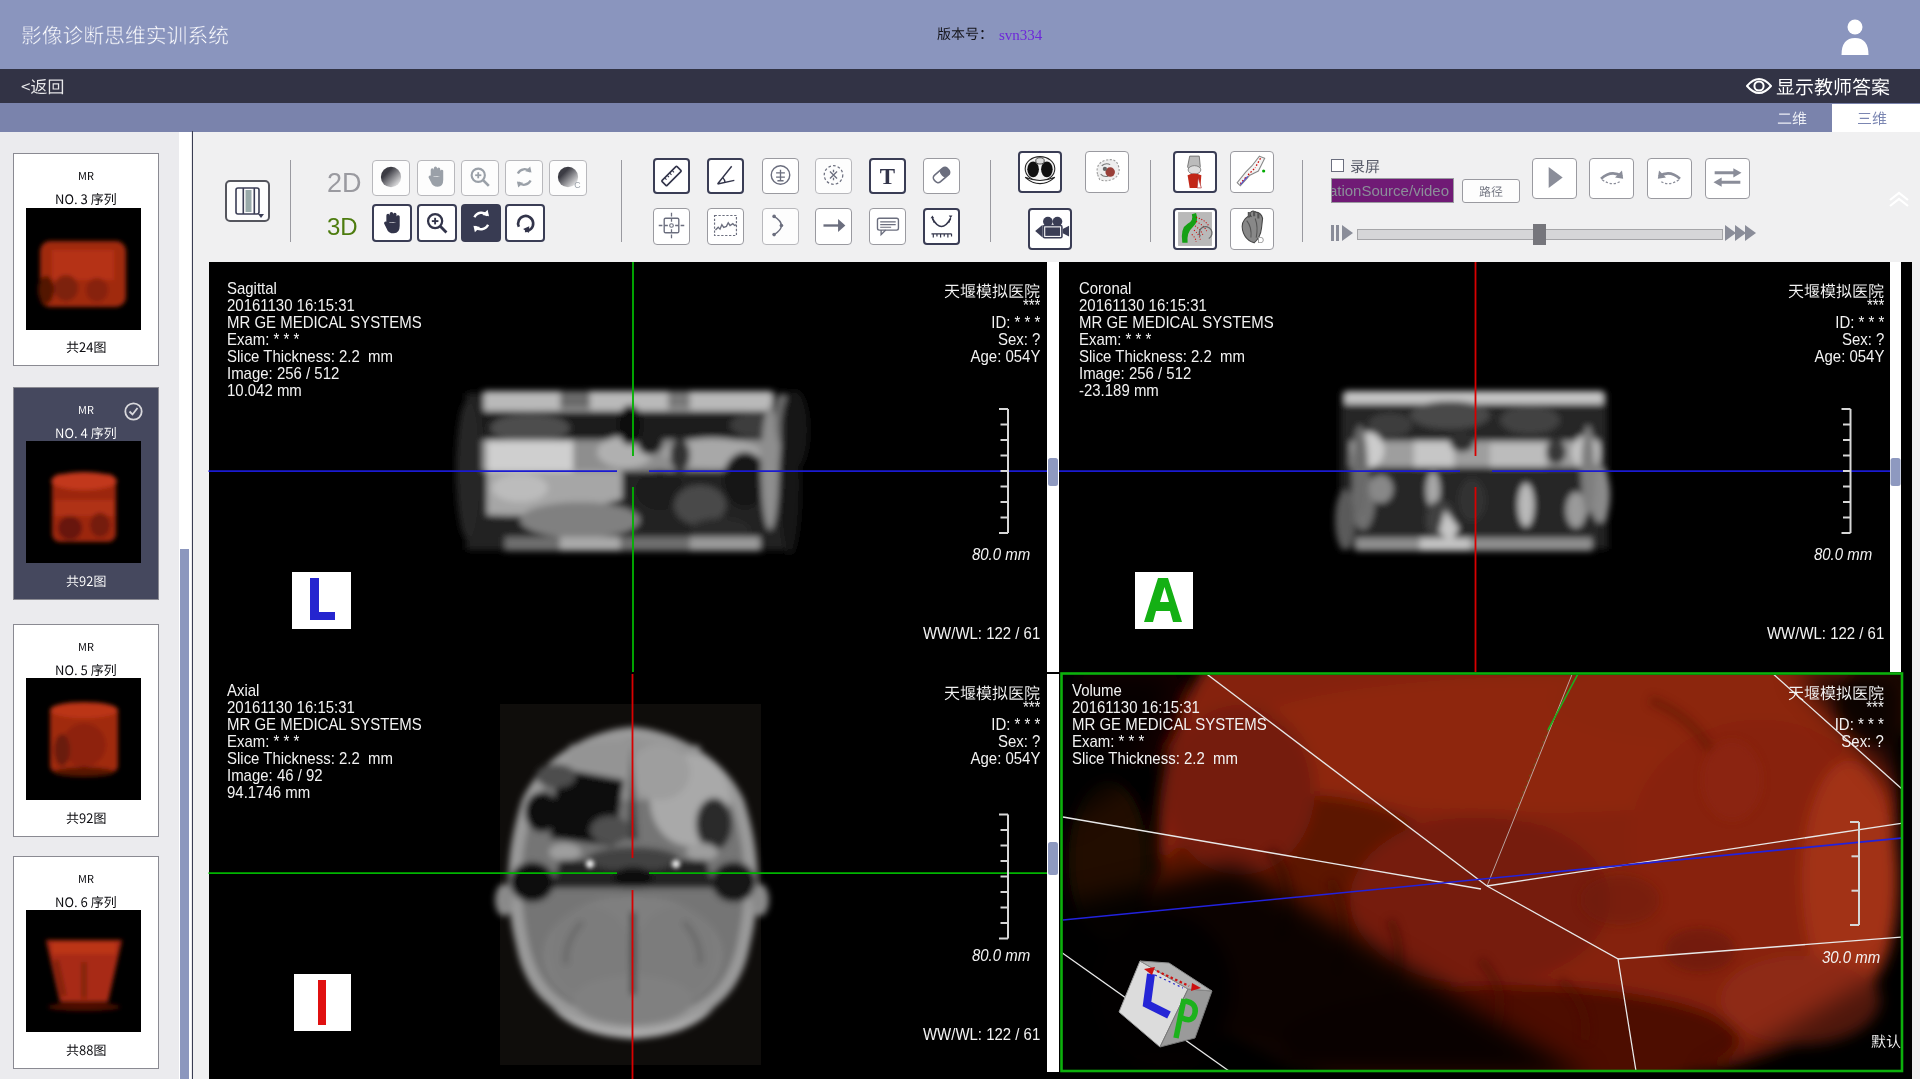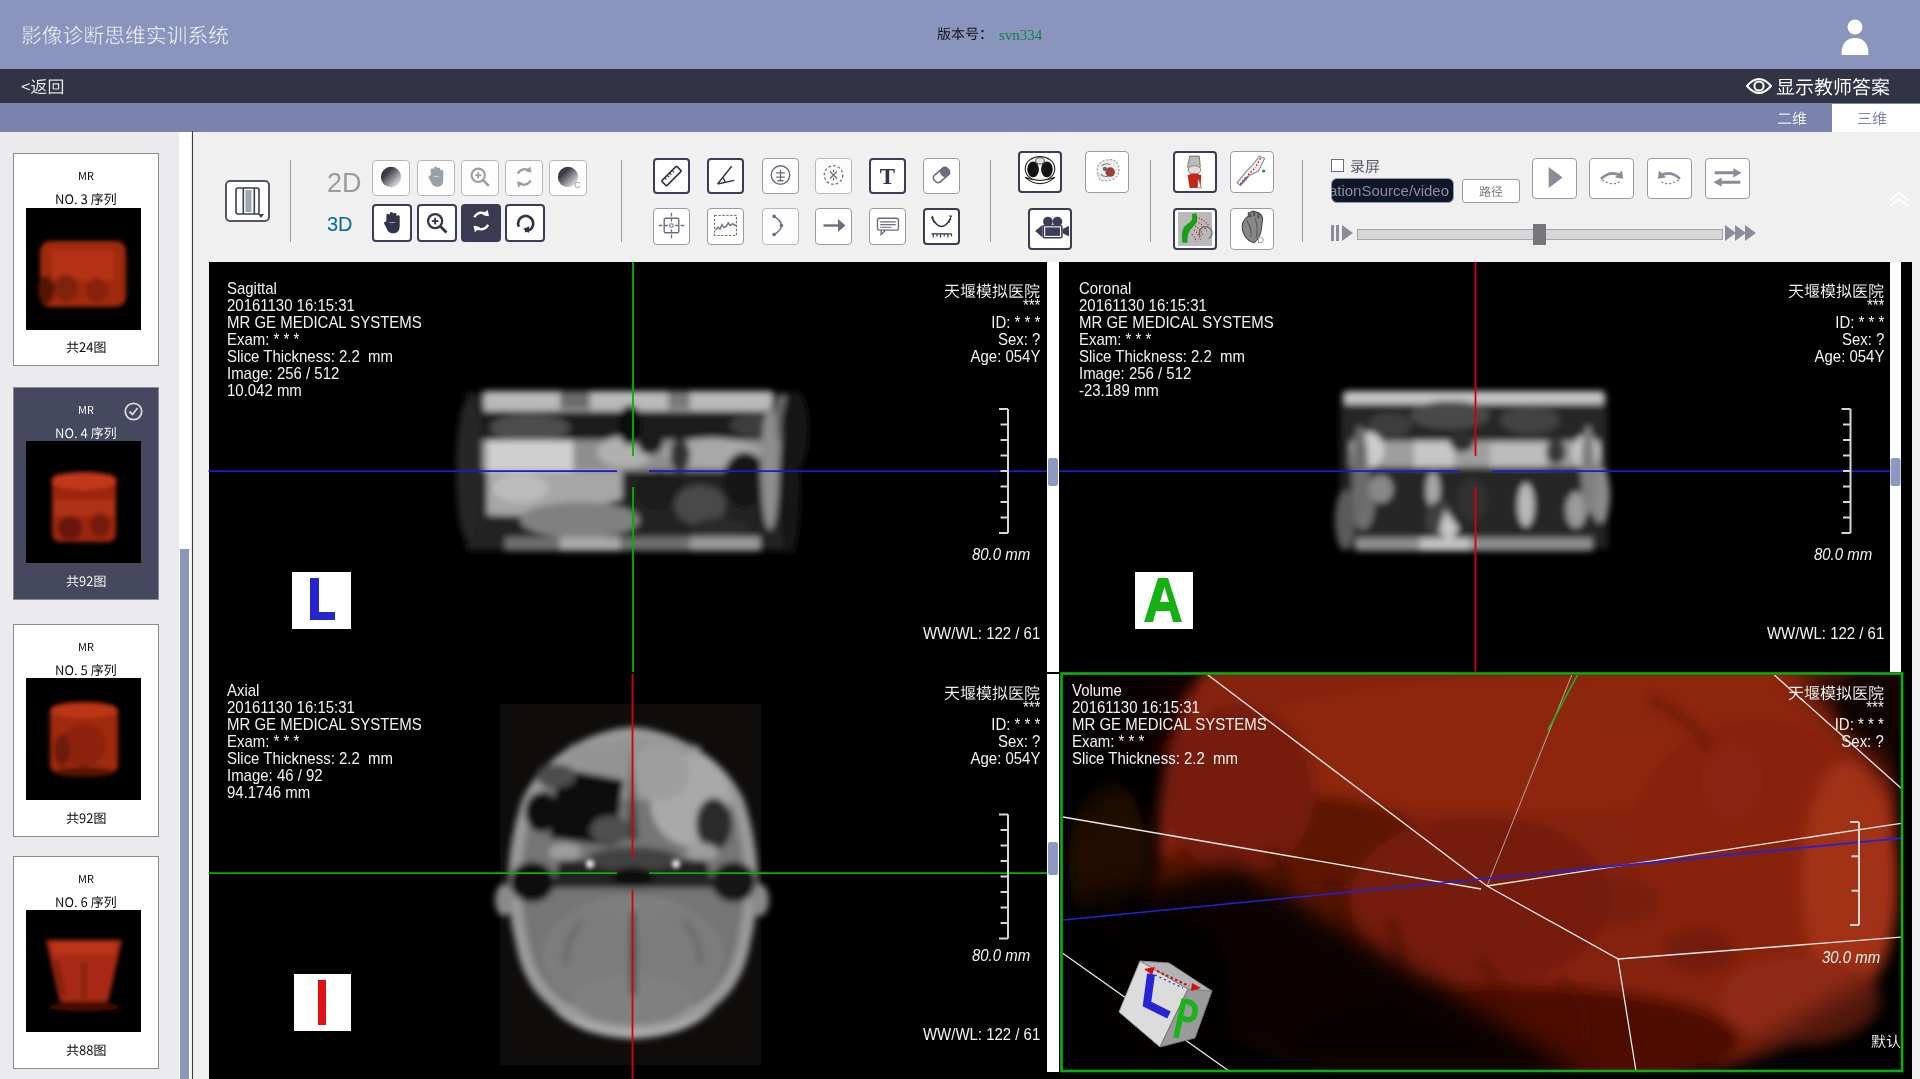--- a/index.html
+++ b/index.html
@@ -14,21 +14,21 @@
 </style></head><body>
 <div class="abs" style="left:0;top:0;width:1920px;height:69px;background:#8a95be"></div>
 <div class="abs" style="left:0;top:69px;width:1920px;height:34px;background:#323345"></div>
 <div class="abs" style="left:0;top:103px;width:1920px;height:29px;background:#7a83ac"></div>
 <svg class="cj" style="left:20.5px;top:42.5px" width="1" height="1">
     <path d="M17.5 -17.1C16.3 -15.4 14.1 -13.6 12.3 -12.6C12.7 -12.3 13.2 -11.9 13.4 -11.5C15.4 -12.7 17.5 -14.6 18.9 -16.5ZM18.2 -11.4C16.8 -9.6 14.4 -7.8 12.3 -6.7C12.7 -6.4 13.2 -6.0 13.4 -5.6C15.6 -6.9 18.1 -8.8 19.6 -10.8ZM18.6 -5.4C17.2 -3.1 14.5 -0.9 11.7 0.4C12.1 0.6 12.5 1.2 12.8 1.5C15.7 0.1 18.4 -2.2 20.0 -4.9ZM3.9 -6.3H9.9V-4.6H3.9ZM8.7 -2.5C9.4 -1.5 10.2 -0.2 10.6 0.6L11.7 0.0C11.4 -0.8 10.5 -2.1 9.8 -3.0ZM3.7 -13.4H10.1V-12.1H3.7ZM3.7 -15.7H10.1V-14.4H3.7ZM2.2 -16.7V-11.1H11.6V-16.7ZM3.2 -3.0C2.7 -1.9 2.0 -0.8 1.2 0.0C1.5 0.2 2.0 0.6 2.3 0.9C3.1 0.0 4.0 -1.4 4.5 -2.6ZM5.6 -10.7C5.8 -10.4 5.9 -10.1 6.1 -9.7H1.2V-8.5H12.3V-9.7H7.8C7.6 -10.2 7.3 -10.6 7.1 -11.0ZM2.4 -7.4V-3.4H6.1V0.0C6.1 0.2 6.0 0.2 5.8 0.2C5.6 0.3 4.8 0.3 4.0 0.2C4.2 0.6 4.4 1.1 4.5 1.6C5.6 1.6 6.4 1.5 6.9 1.3C7.5 1.1 7.6 0.7 7.6 0.0V-3.4H11.4V-7.4Z M30.9 -14.8H34.7C34.3 -14.2 33.9 -13.5 33.4 -13.1H29.5C30.0 -13.6 30.5 -14.2 30.9 -14.8ZM30.9 -17.5C30.1 -15.7 28.4 -13.5 26.1 -11.9C26.5 -11.7 26.9 -11.2 27.1 -10.9C27.5 -11.2 27.9 -11.5 28.2 -11.8V-8.6H31.5C30.5 -7.7 29.0 -6.8 26.8 -6.2C27.1 -5.9 27.5 -5.4 27.7 -5.2C29.5 -5.8 30.9 -6.5 31.9 -7.3C32.2 -7.0 32.5 -6.7 32.8 -6.3C31.4 -5.0 28.8 -3.7 26.8 -3.1C27.1 -2.9 27.4 -2.4 27.6 -2.1C29.5 -2.8 31.8 -4.1 33.4 -5.4C33.6 -5.0 33.7 -4.6 33.9 -4.2C32.2 -2.6 29.2 -1.0 26.6 -0.2C26.9 0.1 27.3 0.6 27.5 0.9C29.7 0.1 32.3 -1.3 34.2 -2.9C34.3 -1.6 34.1 -0.5 33.7 -0.1C33.4 0.3 33.1 0.3 32.6 0.3C32.3 0.3 31.8 0.3 31.3 0.2C31.5 0.6 31.6 1.2 31.6 1.6C32.1 1.6 32.6 1.6 32.9 1.6C33.7 1.6 34.2 1.5 34.7 0.9C35.6 0.1 35.9 -2.2 35.2 -4.3L36.3 -4.8C37.0 -2.6 38.3 -0.6 40.0 0.5C40.2 0.1 40.6 -0.4 41.0 -0.7C39.4 -1.6 38.1 -3.4 37.4 -5.4C38.2 -5.8 39.0 -6.3 39.7 -6.7L38.6 -7.7C37.7 -7.0 36.2 -6.1 34.8 -5.4C34.4 -6.4 33.7 -7.3 32.8 -8.0L33.3 -8.6H39.5V-13.1H35.0C35.7 -13.8 36.3 -14.6 36.7 -15.4L35.8 -16.1L35.5 -16.0H31.7L32.4 -17.2ZM29.6 -11.9H33.3C33.2 -11.3 33.0 -10.5 32.5 -9.8H29.6ZM34.6 -11.9H38.0V-9.8H34.0C34.4 -10.5 34.6 -11.3 34.6 -11.9ZM26.2 -17.4C25.1 -14.2 23.3 -11.1 21.4 -9.1C21.7 -8.7 22.2 -7.9 22.3 -7.6C22.9 -8.2 23.5 -9.0 24.1 -9.8V1.6H25.6V-12.2C26.4 -13.7 27.1 -15.4 27.7 -17.0Z M44.3 -16.1C45.4 -15.2 46.8 -13.9 47.4 -13.1L48.5 -14.2C47.8 -15.0 46.4 -16.2 45.3 -17.1ZM55.4 -11.6C54.2 -10.2 52.1 -8.8 50.3 -8.0C50.7 -7.7 51.1 -7.3 51.3 -6.9C53.2 -7.9 55.3 -9.4 56.6 -11.1ZM57.3 -8.8C55.9 -6.7 53.2 -4.9 50.6 -3.8C51.0 -3.5 51.4 -3.1 51.6 -2.7C54.4 -3.9 57.0 -5.9 58.6 -8.2ZM59.5 -5.7C57.8 -2.7 54.2 -0.7 49.8 0.3C50.1 0.7 50.5 1.3 50.7 1.7C55.3 0.5 59.0 -1.8 60.9 -5.2ZM42.6 -10.9V-9.4H45.7V-2.2C45.7 -1.1 44.9 -0.3 44.6 0.0C44.8 0.2 45.3 0.8 45.5 1.1C45.8 0.7 46.4 0.2 50.1 -2.4C49.9 -2.7 49.7 -3.3 49.6 -3.7L47.2 -2.1V-10.9ZM54.9 -17.5C53.7 -14.9 51.4 -12.4 48.5 -10.9C48.8 -10.6 49.3 -10.0 49.5 -9.7C51.8 -11.1 53.8 -12.9 55.2 -15.0C56.7 -13.0 58.9 -11.0 60.9 -9.9C61.1 -10.3 61.6 -10.9 62.0 -11.2C59.8 -12.2 57.4 -14.3 56.0 -16.3L56.3 -17.1Z M72.1 -16.1C71.8 -15.0 71.2 -13.4 70.8 -12.4L71.7 -12.0C72.2 -13.0 72.8 -14.5 73.3 -15.7ZM66.4 -15.7C66.8 -14.6 67.2 -13.1 67.2 -12.1L68.3 -12.4C68.2 -13.4 67.8 -14.9 67.4 -16.0ZM69.1 -17.4V-11.2H66.1V-9.9H68.9C68.1 -8.0 66.9 -6.0 65.7 -5.0C65.9 -4.6 66.2 -4.1 66.4 -3.7C67.4 -4.6 68.3 -6.1 69.1 -7.7V-2.5H70.4V-8.0C71.1 -7.1 72.0 -5.8 72.4 -5.2L73.3 -6.3C72.9 -6.8 71.0 -9.0 70.4 -9.6V-9.9H73.4V-11.2H70.4V-17.4ZM64.1 -16.7V-0.5H72.9V-1.9H65.5V-16.7ZM74.2 -15.4V-8.8C74.2 -5.5 74.0 -2.2 72.6 0.8C73.0 1.1 73.5 1.5 73.8 1.8C75.4 -1.5 75.7 -5.0 75.7 -8.8V-9.0H78.7V1.7H80.2V-9.0H82.4V-10.5H75.7V-14.4C78.0 -14.9 80.6 -15.5 82.3 -16.3L81.0 -17.5C79.5 -16.7 76.6 -15.9 74.2 -15.4Z M89.2 -5.0V-0.9C89.2 0.8 89.8 1.2 92.0 1.2C92.5 1.2 95.7 1.2 96.2 1.2C98.2 1.2 98.7 0.5 98.9 -2.3C98.4 -2.4 97.8 -2.6 97.4 -2.9C97.3 -0.5 97.1 -0.2 96.1 -0.2C95.4 -0.2 92.7 -0.2 92.1 -0.2C91.0 -0.2 90.8 -0.3 90.8 -0.9V-5.0ZM91.1 -5.8C92.7 -5.0 94.6 -3.7 95.5 -2.7L96.6 -3.8C95.6 -4.7 93.7 -6.0 92.1 -6.8ZM98.6 -4.8C99.8 -3.2 101.0 -1.0 101.5 0.4L103.0 -0.2C102.5 -1.7 101.2 -3.8 100.0 -5.4ZM86.5 -5.1C86.0 -3.5 85.2 -1.4 84.2 -0.1L85.6 0.6C86.6 -0.8 87.4 -2.9 87.9 -4.6ZM86.2 -16.6V-7.2H100.8V-16.6ZM87.7 -11.2H92.8V-8.5H87.7ZM94.3 -11.2H99.3V-8.5H94.3ZM87.7 -15.2H92.8V-12.5H87.7ZM94.3 -15.2H99.3V-12.5H94.3Z M104.9 -1.1 105.2 0.4C107.1 -0.1 109.7 -0.7 112.1 -1.4L112.0 -2.7C109.4 -2.1 106.7 -1.5 104.9 -1.1ZM117.7 -16.8C118.3 -15.9 118.9 -14.7 119.1 -13.8L120.5 -14.5C120.3 -15.3 119.7 -16.5 119.0 -17.4ZM105.3 -8.8C105.6 -8.9 106.1 -9.1 108.6 -9.4C107.7 -8.0 106.9 -7.0 106.5 -6.6C105.9 -5.8 105.4 -5.2 105.0 -5.2C105.1 -4.8 105.4 -4.1 105.4 -3.8C105.9 -4.0 106.6 -4.2 111.6 -5.2C111.6 -5.6 111.6 -6.2 111.6 -6.5L107.5 -5.8C109.2 -7.7 110.7 -10.0 112.1 -12.4L110.8 -13.1C110.4 -12.3 110.0 -11.5 109.5 -10.7L106.8 -10.4C108.0 -12.3 109.2 -14.6 110.1 -16.8L108.7 -17.4C107.9 -14.9 106.4 -12.2 105.9 -11.5C105.5 -10.8 105.1 -10.3 104.8 -10.2C105.0 -9.8 105.2 -9.1 105.3 -8.8ZM118.5 -8.2V-5.6H115.1V-8.2ZM115.4 -17.4C114.6 -15.0 113.2 -11.9 111.5 -10.0C111.8 -9.7 112.1 -9.0 112.3 -8.7C112.8 -9.2 113.2 -9.8 113.7 -10.4V1.7H115.1V0.2H123.9V-1.3H120.0V-4.1H123.1V-5.6H120.0V-8.2H123.1V-9.7H120.0V-12.3H123.6V-13.7H115.5C116.0 -14.8 116.5 -15.9 116.9 -16.9ZM118.5 -9.7H115.1V-12.3H118.5ZM118.5 -4.1V-1.3H115.1V-4.1Z M136.0 -2.2C138.8 -1.2 141.5 0.2 143.2 1.5L144.2 0.3C142.4 -0.9 139.5 -2.4 136.7 -3.4ZM129.8 -11.6C130.9 -10.9 132.2 -9.9 132.8 -9.2L133.8 -10.3C133.2 -11.0 131.9 -12.0 130.7 -12.6ZM127.7 -8.3C128.9 -7.7 130.3 -6.7 131.0 -5.9L131.9 -7.1C131.2 -7.8 129.8 -8.8 128.6 -9.4ZM126.7 -15.1V-10.9H128.2V-13.6H142.1V-10.9H143.8V-15.1H136.6C136.3 -15.8 135.8 -16.8 135.3 -17.6L133.7 -17.1C134.1 -16.5 134.5 -15.8 134.8 -15.1ZM126.3 -5.3V-4.0H133.8C132.6 -2.0 130.5 -0.6 126.5 0.2C126.8 0.6 127.2 1.2 127.4 1.6C132.1 0.5 134.4 -1.3 135.6 -4.0H144.2V-5.3H136.1C136.7 -7.3 136.8 -9.8 136.9 -12.6H135.3C135.2 -9.7 135.1 -7.3 134.4 -5.3Z M158.9 -15.8V-1.0H160.4V-15.8ZM163.3 -17.0V1.4H164.8V-17.0ZM154.5 -16.9V-9.7C154.5 -5.9 154.3 -2.3 152.3 0.7C152.8 0.9 153.5 1.4 153.8 1.6C155.9 -1.6 156.1 -5.6 156.1 -9.6V-16.9ZM147.6 -16.0C148.9 -15.0 150.4 -13.5 151.2 -12.6L152.2 -13.7C151.5 -14.6 149.8 -16.0 148.6 -17.0ZM149.2 1.2V1.2C149.5 0.8 150.1 0.3 153.5 -2.5C153.3 -2.8 153.0 -3.4 152.8 -3.8L150.9 -2.2V-10.9H146.4V-9.4H149.4V-1.9C149.4 -0.9 148.8 -0.2 148.4 0.1C148.7 0.4 149.1 0.9 149.2 1.2Z M172.3 -4.7C171.2 -3.2 169.5 -1.6 167.9 -0.6C168.3 -0.4 168.9 0.1 169.2 0.4C170.8 -0.7 172.7 -2.4 173.9 -4.1ZM179.6 -4.0C181.4 -2.6 183.5 -0.7 184.5 0.5L185.9 -0.5C184.7 -1.7 182.6 -3.5 180.9 -4.8ZM180.2 -9.2C180.8 -8.7 181.3 -8.2 181.9 -7.6L172.7 -6.9C175.9 -8.5 179.0 -10.4 182.1 -12.7L180.9 -13.7C179.9 -12.9 178.7 -12.1 177.6 -11.3L172.5 -11.0C174.0 -12.1 175.6 -13.4 176.9 -14.9C179.6 -15.2 182.2 -15.5 184.2 -16.0L183.1 -17.3C179.7 -16.5 173.7 -15.9 168.6 -15.7C168.8 -15.3 169.0 -14.7 169.0 -14.3C170.9 -14.4 172.8 -14.5 174.7 -14.7C173.4 -13.3 171.8 -12.0 171.3 -11.7C170.7 -11.2 170.2 -10.9 169.8 -10.8C169.9 -10.4 170.2 -9.8 170.2 -9.4C170.6 -9.6 171.3 -9.7 175.5 -9.9C173.7 -8.8 172.2 -8.0 171.5 -7.7C170.2 -7.0 169.3 -6.6 168.6 -6.6C168.8 -6.1 169.0 -5.4 169.1 -5.1C169.7 -5.3 170.5 -5.4 176.2 -5.9V-0.4C176.2 -0.2 176.1 -0.1 175.8 -0.1C175.4 -0.1 174.3 -0.1 173.1 -0.1C173.3 0.3 173.6 1.0 173.7 1.4C175.2 1.4 176.2 1.4 176.9 1.2C177.6 0.9 177.8 0.5 177.8 -0.4V-6.0L183.0 -6.4C183.6 -5.7 184.1 -5.0 184.4 -4.5L185.7 -5.2C184.8 -6.5 183.0 -8.4 181.4 -9.9Z M201.7 -7.3V-0.7C201.7 0.8 202.1 1.2 203.5 1.2C203.8 1.2 205.1 1.2 205.4 1.2C206.6 1.2 207.0 0.5 207.1 -2.4C206.7 -2.5 206.1 -2.7 205.8 -3.0C205.7 -0.5 205.6 -0.1 205.2 -0.1C204.9 -0.1 204.0 -0.1 203.8 -0.1C203.3 -0.1 203.3 -0.2 203.3 -0.7V-7.3ZM197.8 -7.3C197.7 -3.2 197.2 -0.9 193.8 0.3C194.1 0.6 194.6 1.2 194.8 1.6C198.5 0.1 199.2 -2.6 199.3 -7.3ZM188.1 -1.1 188.4 0.4C190.3 -0.2 192.8 -0.9 195.1 -1.7L194.8 -3.1C192.3 -2.3 189.8 -1.5 188.1 -1.1ZM199.6 -17.1C200.0 -16.3 200.5 -15.2 200.7 -14.5H195.7V-13.0H199.4C198.5 -11.8 197.0 -9.8 196.6 -9.4C196.2 -9.0 195.6 -8.9 195.2 -8.8C195.4 -8.4 195.7 -7.6 195.8 -7.2C196.4 -7.5 197.2 -7.6 204.8 -8.3C205.1 -7.7 205.4 -7.2 205.6 -6.8L206.9 -7.5C206.3 -8.7 205.0 -10.7 203.8 -12.1L202.6 -11.5C203.1 -10.9 203.5 -10.2 204.0 -9.5L198.3 -9.0C199.2 -10.2 200.4 -11.8 201.3 -13.0H206.9V-14.5H200.9L202.3 -14.9C202.0 -15.5 201.5 -16.7 201.0 -17.5ZM188.4 -8.8C188.8 -8.9 189.2 -9.0 191.7 -9.4C190.8 -8.1 190.0 -7.1 189.7 -6.7C189.0 -5.9 188.5 -5.4 188.1 -5.3C188.2 -4.9 188.5 -4.1 188.6 -3.8C189.0 -4.1 189.7 -4.3 194.9 -5.4C194.8 -5.7 194.8 -6.3 194.9 -6.8L190.9 -6.0C192.5 -7.8 194.1 -10.1 195.4 -12.3L194.0 -13.1C193.6 -12.4 193.1 -11.6 192.7 -10.9L190.1 -10.6C191.4 -12.4 192.7 -14.6 193.6 -16.8L192.1 -17.6C191.2 -15.0 189.6 -12.4 189.1 -11.7C188.7 -11.0 188.3 -10.5 187.9 -10.4C188.1 -10.0 188.3 -9.1 188.4 -8.8Z" fill="#ffffff" stroke="#8a95be" stroke-width="0.55"></path>
   </svg>
 <svg class="cj" style="left:937.0px;top:39.0px" width="1" height="1">
     <path d="M1.5 -11.5V-5.9C1.5 -3.8 1.3 -1.3 0.4 0.5C0.7 0.7 1.0 1.0 1.2 1.2C2.0 -0.3 2.3 -2.1 2.4 -4.0H4.3V1.1H5.3V-4.9H2.4L2.4 -5.9V-6.9H6.1V-7.9H4.9V-11.8H3.9V-7.9H2.4V-11.5ZM11.9 -6.7C11.6 -5.1 11.1 -3.8 10.4 -2.6C9.7 -3.8 9.2 -5.2 8.9 -6.7ZM6.8 -10.8V-6.0C6.8 -3.9 6.6 -1.3 5.6 0.6C5.8 0.7 6.2 1.0 6.4 1.2C7.6 -0.8 7.8 -3.6 7.8 -6.0V-6.7H8.1C8.4 -4.8 9.0 -3.2 9.8 -1.8C9.0 -0.9 8.2 -0.2 7.2 0.3C7.4 0.5 7.7 0.9 7.8 1.1C8.8 0.7 9.6 -0.0 10.4 -0.9C11.0 -0.0 11.8 0.6 12.8 1.1C12.9 0.9 13.2 0.5 13.5 0.3C12.5 -0.2 11.7 -0.8 11.0 -1.7C12.0 -3.2 12.7 -5.1 13.0 -7.5L12.4 -7.7L12.2 -7.7H7.8V-10.0C9.7 -10.1 11.8 -10.4 13.3 -10.8L12.6 -11.6C11.2 -11.3 8.8 -11.0 6.8 -10.8Z M20.4 -11.7V-8.8H14.9V-7.7H19.1C18.1 -5.4 16.4 -3.1 14.5 -2.0C14.8 -1.8 15.1 -1.4 15.3 -1.1C17.3 -2.5 19.1 -5.0 20.2 -7.7H20.4V-2.6H17.2V-1.5H20.4V1.1H21.5V-1.5H24.8V-2.6H21.5V-7.7H21.7C22.8 -5.0 24.6 -2.5 26.7 -1.1C26.9 -1.4 27.2 -1.8 27.5 -2.0C25.6 -3.2 23.8 -5.4 22.8 -7.7H27.1V-8.8H21.5V-11.7Z M31.6 -10.2H38.3V-8.3H31.6ZM30.6 -11.2V-7.4H39.4V-11.2ZM28.9 -6.2V-5.2H31.8C31.5 -4.3 31.1 -3.4 30.8 -2.7H38.2C37.9 -1.1 37.6 -0.3 37.3 0.0C37.1 0.1 36.9 0.1 36.6 0.1C36.2 0.1 35.2 0.1 34.2 0.0C34.4 0.3 34.6 0.7 34.6 1.0C35.5 1.1 36.5 1.1 36.9 1.1C37.5 1.1 37.8 1.0 38.2 0.7C38.7 0.3 39.0 -0.8 39.4 -3.1C39.4 -3.3 39.4 -3.6 39.4 -3.6H32.4L32.9 -5.2H41.1V-6.2Z M45.5 -6.8C46.1 -6.8 46.6 -7.2 46.6 -7.8C46.6 -8.5 46.1 -8.9 45.5 -8.9C44.9 -8.9 44.4 -8.5 44.4 -7.8C44.4 -7.2 44.9 -6.8 45.5 -6.8ZM45.5 0.1C46.1 0.1 46.6 -0.4 46.6 -1.0C46.6 -1.6 46.1 -2.0 45.5 -2.0C44.9 -2.0 44.4 -1.6 44.4 -1.0C44.4 -0.4 44.9 0.1 45.5 0.1Z" fill="#16161c"></path>
   </svg>
-<div class="abs" style="left:999px;top:27px;font-family:'Liberation Serif',serif;font-size:15px;color:#15803d">svn334</div>
+<div class="abs" style="left:999px;top:27px;font-family:'Liberation Serif',serif;font-size:15px;color:#6d28d9">svn334</div>
 <svg class="abs" style="left:1840px;top:17px" width="30" height="40" viewBox="0 0 30 40">
 <circle cx="15" cy="10" r="7.5" fill="#fff"></circle>
     <path d="M1.5 38 Q1.5 21 15 21 Q28.5 21 28.5 38 Z" fill="#fff"></path>
   </svg>
 <svg class="cj" style="left:21.0px;top:93.0px" width="1" height="1">
     <path d="M8.8 -2.5V-3.8L4.8 -5.3L2.2 -6.3V-6.3L4.8 -7.3L8.8 -8.8V-10.1L0.6 -6.9V-5.7Z M10.7 -13.0C11.5 -12.2 12.5 -11.0 13.0 -10.3L14.1 -11.0C13.6 -11.7 12.5 -12.9 11.7 -13.7ZM13.7 -7.9H10.2V-6.7H12.4V-1.9C11.7 -1.6 10.8 -1.0 10.0 -0.1L10.8 1.1C11.6 0.1 12.4 -0.8 12.9 -0.8C13.3 -0.8 13.9 -0.3 14.6 0.1C15.8 0.7 17.3 0.9 19.4 0.9C21.1 0.9 24.1 0.8 25.4 0.7C25.4 0.3 25.6 -0.3 25.8 -0.6C24.1 -0.4 21.4 -0.3 19.4 -0.3C17.5 -0.3 16.0 -0.4 14.9 -1.0C14.3 -1.3 14.0 -1.6 13.7 -1.8ZM17.6 -7.0C18.5 -6.3 19.4 -5.5 20.3 -4.7C19.2 -3.7 18.0 -2.9 16.6 -2.4C16.9 -2.2 17.2 -1.7 17.3 -1.4C18.8 -2.0 20.1 -2.8 21.3 -3.9C22.3 -3.0 23.3 -2.1 23.9 -1.4L24.9 -2.3C24.2 -3.0 23.2 -3.9 22.1 -4.8C23.3 -6.1 24.1 -7.7 24.7 -9.7L23.9 -10.0L23.7 -9.9H17.2V-12.0C20.0 -12.1 23.1 -12.4 25.2 -13.0L24.2 -14.0C22.3 -13.5 18.9 -13.2 16.0 -13.0V-9.3C16.0 -7.2 15.8 -4.4 14.1 -2.4C14.5 -2.3 15.0 -1.9 15.2 -1.6C16.8 -3.6 17.2 -6.5 17.2 -8.8H23.1C22.7 -7.5 22.0 -6.5 21.2 -5.6C20.3 -6.3 19.3 -7.1 18.5 -7.7Z M32.8 -8.5H36.9V-4.6H32.8ZM31.6 -9.7V-3.5H38.2V-9.7ZM27.8 -13.6V1.3H29.1V0.4H40.7V1.3H42.1V-13.6ZM29.1 -0.8V-12.3H40.7V-0.8Z" fill="#e8e8ea"></path>
   </svg>
 <svg class="abs" style="left:1746px;top:76px" width="26" height="20" viewBox="0 0 26 20">
 <path d="M1 10 Q13 -4 25 10 Q13 24 1 10 Z" fill="none" stroke="#fff" stroke-width="2"></path>
 <circle cx="13" cy="10" r="4.6" fill="none" stroke="#fff" stroke-width="2"></circle>
@@ -380,21 +380,21 @@
 <div class="abs" style="left:225px;top:180px;width:45px;height:42px;border:2px solid #55565e;border-radius:5px;background:#fdfdfd">
 <svg width="41" height="38" viewBox="0 0 41 38">
       <rect x="9" y="6" width="23" height="26" rx="2" fill="none" stroke="#3a3d55" stroke-width="1.6"></rect>
 <rect x="15.5" y="6" width="1.6" height="26" fill="#3a3d55"></rect>
       <rect x="18.5" y="8" width="6" height="22" fill="#9aa"></rect>
       <rect x="26.5" y="6" width="1.6" height="26" fill="#3a3d55"></rect>
 <path d="M31 32 l6 0 -3 4 z" fill="#3a3d55"></path>
     </svg></div>
 <div class="abs" style="left:290px;top:160px;width:1px;height:82px;background:#9a9aa0"></div>
 <div class="abs" style="left:327px;top:168px;font-size:27px;color:#9a9aa0">2D</div>
-<div class="abs" style="left:327px;top:213px;font-size:20px;color:#0369a1">3D</div>
+<div class="abs" style="left:327px;top:213px;font-size:24px;color:#4d7c0f">3D</div>
 <div class="btnd" style="left:372px;top:160px;width:38px;height:36px">
     <svg width="34" height="30" viewBox="0 0 34 34" style="display:block;margin:1px auto">
       <defs>
         <linearGradient id="gwl9aa0a8" x1="0" y1="0" x2="1" y2="1">
           <stop offset=".3" stop-color="#3c3c44"></stop>
           <stop offset=".95" stop-color="#fafafa"></stop>
         </linearGradient>
       </defs>
       <circle cx="17" cy="17" r="11.5" fill="url(#gwl9aa0a8)"></circle>
     </svg>
@@ -612,21 +612,21 @@
 <path d="M14 2 v5 M19 1 v5 M23 3 v5" stroke="#555" stroke-width="2"></path>
 <path d="M12 10 q5 6 4 16 M20 8 q3 8 1 18" stroke="#555" stroke-width="1" fill="none"></path>
 <text x="22" y="31" font-size="9" font-family="Liberation Sans" fill="#999">D</text>
     </svg>
   </div>
 <div class="abs" style="left:1302px;top:160px;width:1px;height:82px;background:#9a9aa0"></div>
 <div class="abs" style="left:1331px;top:159px;width:13px;height:13px;border:1.5px solid #6b6e7e;background:#fff"></div>
 <svg class="cj" style="left:1350.0px;top:172.0px" width="1" height="1">
     <path d="M2.0 -4.8C3.0 -4.2 4.2 -3.4 4.7 -2.8L5.5 -3.6C4.9 -4.1 3.7 -4.9 2.8 -5.4ZM2.0 -11.8V-10.7H11.1L11.0 -9.3H2.5V-8.3H11.0L10.9 -6.9H1.0V-5.9H6.9V-3.2C4.7 -2.3 2.5 -1.4 1.0 -0.8L1.6 0.2C3.1 -0.4 5.1 -1.3 6.9 -2.1V-0.0C6.9 0.2 6.8 0.2 6.6 0.3C6.4 0.3 5.5 0.3 4.6 0.2C4.8 0.5 5.0 0.9 5.0 1.2C6.2 1.2 7.0 1.2 7.4 1.1C7.9 0.9 8.1 0.6 8.1 -0.0V-3.5C9.3 -1.6 11.2 -0.1 13.6 0.6C13.7 0.3 14.1 -0.1 14.3 -0.4C12.7 -0.8 11.3 -1.6 10.1 -2.7C11.1 -3.2 12.2 -4.1 13.1 -4.8L12.2 -5.5C11.5 -4.9 10.4 -4.0 9.4 -3.4C8.9 -4.0 8.4 -4.7 8.1 -5.5V-5.9H14.1V-6.9H12.1C12.2 -8.5 12.3 -10.3 12.3 -11.8L11.4 -11.8L11.2 -11.8Z M20.2 -7.9C20.6 -7.4 20.9 -6.8 21.1 -6.4L22.2 -6.8C22.0 -7.2 21.6 -7.8 21.3 -8.2ZM18.2 -10.9H27.2V-9.4H18.2ZM17.0 -11.9V-6.9C17.0 -4.6 16.9 -1.6 15.5 0.6C15.8 0.7 16.2 1.1 16.4 1.2C18.0 -1.0 18.2 -4.5 18.2 -6.9V-8.4H28.4V-11.9ZM26.1 -8.3C25.9 -7.7 25.5 -6.9 25.1 -6.3H18.8V-5.4H21.1V-3.9L21.1 -3.3H18.4V-2.3H21.0C20.7 -1.3 19.9 -0.4 18.2 0.4C18.5 0.6 18.8 1.0 19.0 1.2C21.1 0.3 21.8 -1.0 22.1 -2.3H25.2V1.2H26.3V-2.3H29.2V-3.3H26.3V-5.4H28.8V-6.3H26.2C26.5 -6.8 26.9 -7.4 27.3 -7.9ZM25.2 -3.3H22.2L22.2 -3.9V-5.4H25.2Z" fill="#5a5d6b"></path>
   </svg>
-<div class="abs" style="left:1331px;top:178px;width:123px;height:25px;border:1.5px solid #9a9aa0;border-radius:6px;background:#0f172a;overflow:hidden">
+<div class="abs" style="left:1331px;top:178px;width:123px;height:25px;border:1.5px solid #9a9aa0;border-radius:0;background:#701a75;overflow:hidden">
     <div style="position:absolute;right:4px;top:3px;font-size:15px;color:#8b8e99;white-space:nowrap">ationSource/video</div>
   </div>
 <div class="abs" style="left:1462px;top:179px;width:58px;height:24px;border:1.3px solid #9a9aa0;border-radius:3px;background:#fdfdfd"></div>
 <svg class="cj" style="left:1479.0px;top:196.0px" width="1" height="1">
     <path d="M1.9 -8.8H4.1V-6.7H1.9ZM0.5 -0.5 0.6 0.4C1.9 0.1 3.6 -0.3 5.3 -0.8L5.2 -1.6L3.6 -1.2V-3.3H4.9C5.0 -3.2 5.2 -2.9 5.3 -2.7C5.5 -2.9 5.8 -3.0 6.0 -3.1V0.9H6.9V0.5H9.9V0.9H10.7V-3.1L11.1 -2.9C11.2 -3.1 11.5 -3.5 11.7 -3.6C10.6 -4.1 9.7 -4.7 8.9 -5.4C9.7 -6.3 10.3 -7.4 10.7 -8.6L10.1 -8.9L10.0 -8.9H7.6C7.8 -9.2 7.9 -9.5 8.0 -9.9L7.2 -10.1C6.7 -8.6 5.9 -7.3 5.0 -6.4V-9.6H1.1V-5.9H2.8V-1.0L1.8 -0.8V-4.8H1.1V-0.6ZM6.9 -0.3V-2.6H9.9V-0.3ZM9.6 -8.1C9.3 -7.3 8.8 -6.6 8.3 -6.0C7.8 -6.6 7.4 -7.3 7.2 -7.9L7.3 -8.1ZM6.6 -3.4C7.2 -3.8 7.8 -4.3 8.4 -4.8C8.9 -4.3 9.5 -3.8 10.1 -3.4ZM7.8 -5.4C7.0 -4.6 6.0 -4.0 5.1 -3.6V-4.2H3.6V-5.9H5.0V-6.3C5.2 -6.1 5.5 -5.9 5.6 -5.7C6.0 -6.1 6.4 -6.6 6.7 -7.1C7.0 -6.6 7.4 -6.0 7.8 -5.4Z M15.1 -10.1C14.6 -9.2 13.5 -8.2 12.6 -7.6C12.7 -7.4 13.0 -7.1 13.1 -6.8C14.1 -7.6 15.2 -8.7 15.9 -9.7ZM16.6 -9.4V-8.6H21.2C20.0 -7.0 17.7 -5.7 15.7 -5.1C15.9 -4.9 16.2 -4.5 16.3 -4.3C17.4 -4.7 18.7 -5.3 19.8 -6.1C20.9 -5.6 22.3 -4.9 23.0 -4.4L23.5 -5.1C22.8 -5.6 21.6 -6.2 20.5 -6.6C21.4 -7.3 22.1 -8.2 22.6 -9.1L22.0 -9.5L21.8 -9.4ZM16.6 -4.0V-3.1H19.2V-0.2H15.9V0.6H23.5V-0.2H20.2V-3.1H22.8V-4.0ZM15.3 -7.4C14.6 -6.2 13.5 -4.9 12.4 -4.1C12.6 -3.9 12.8 -3.5 12.9 -3.3C13.3 -3.6 13.8 -4.0 14.2 -4.5V1.0H15.1V-5.6C15.5 -6.1 15.8 -6.6 16.1 -7.1Z" fill="#7a7d88"></path>
   </svg>
 <div class="btn" style="left:1532px;top:158px;width:45px;height:41px;border-color:#9a9aa0">
     <svg width="41" height="35" viewBox="0 0 34 30" style="display:block;margin:1px auto">
       <path d="M12 6 l12 9 -12 9 z" fill="#8a8d99"></path>
     </svg>

